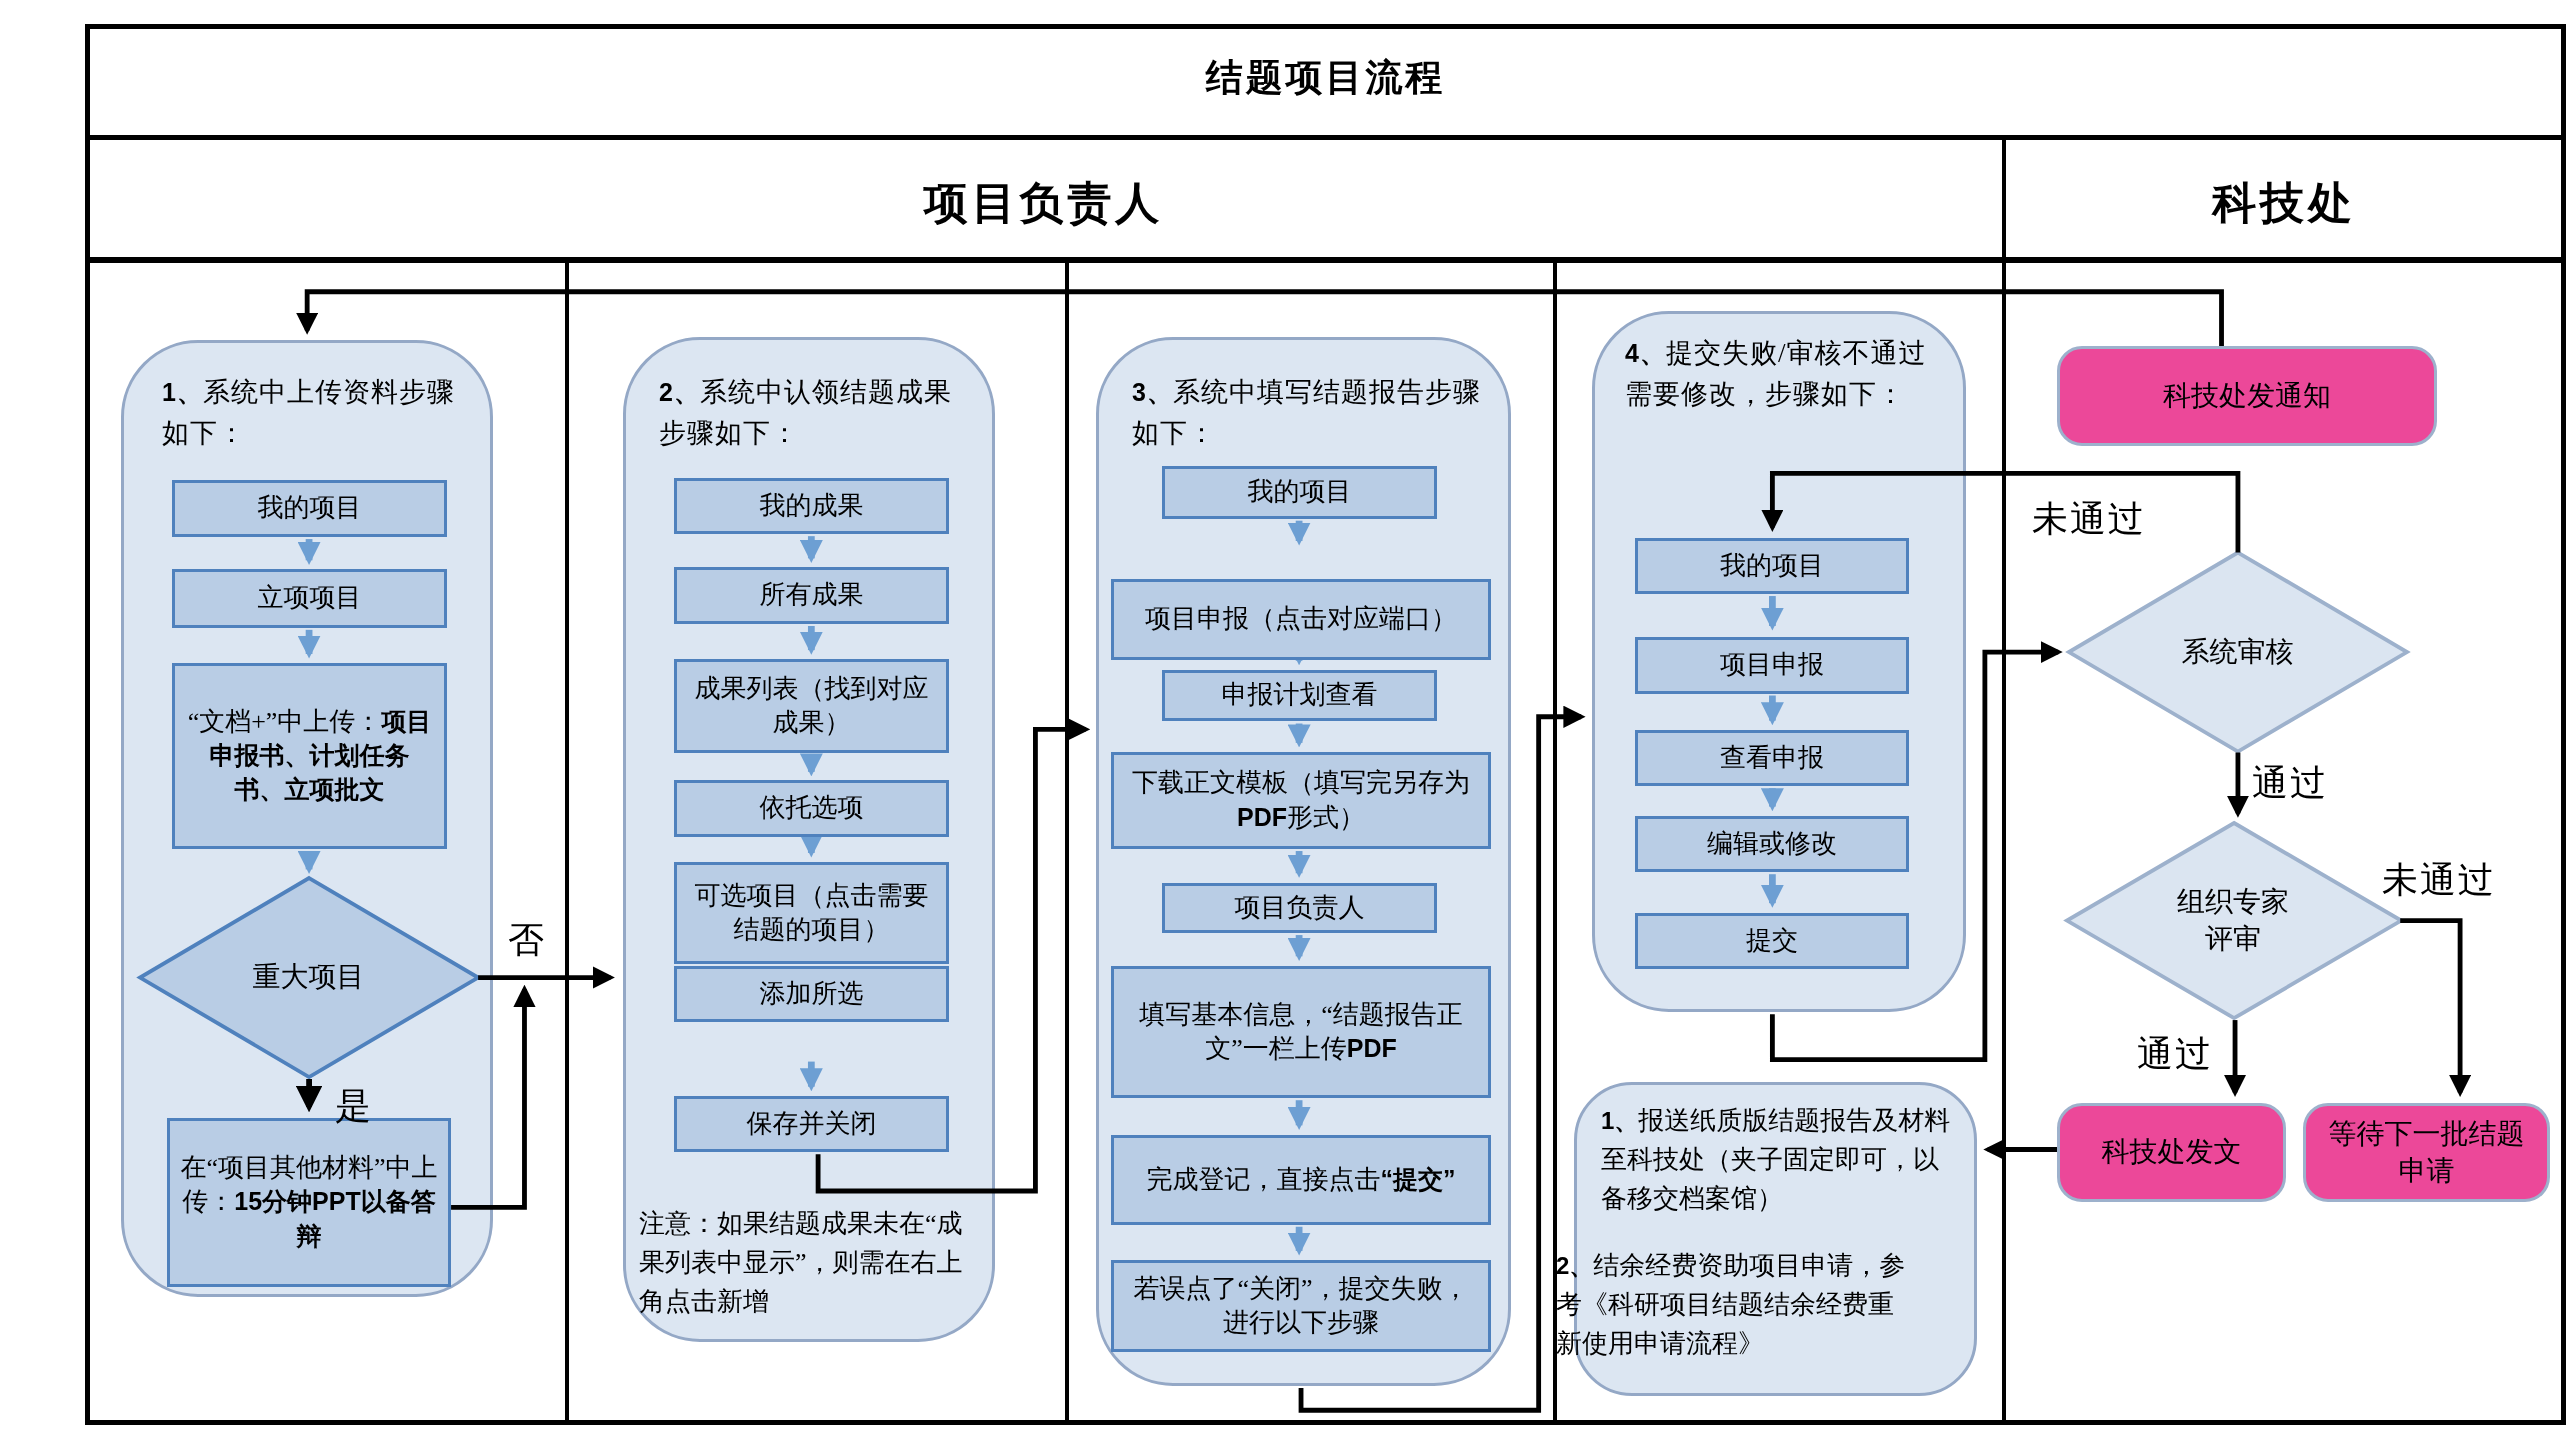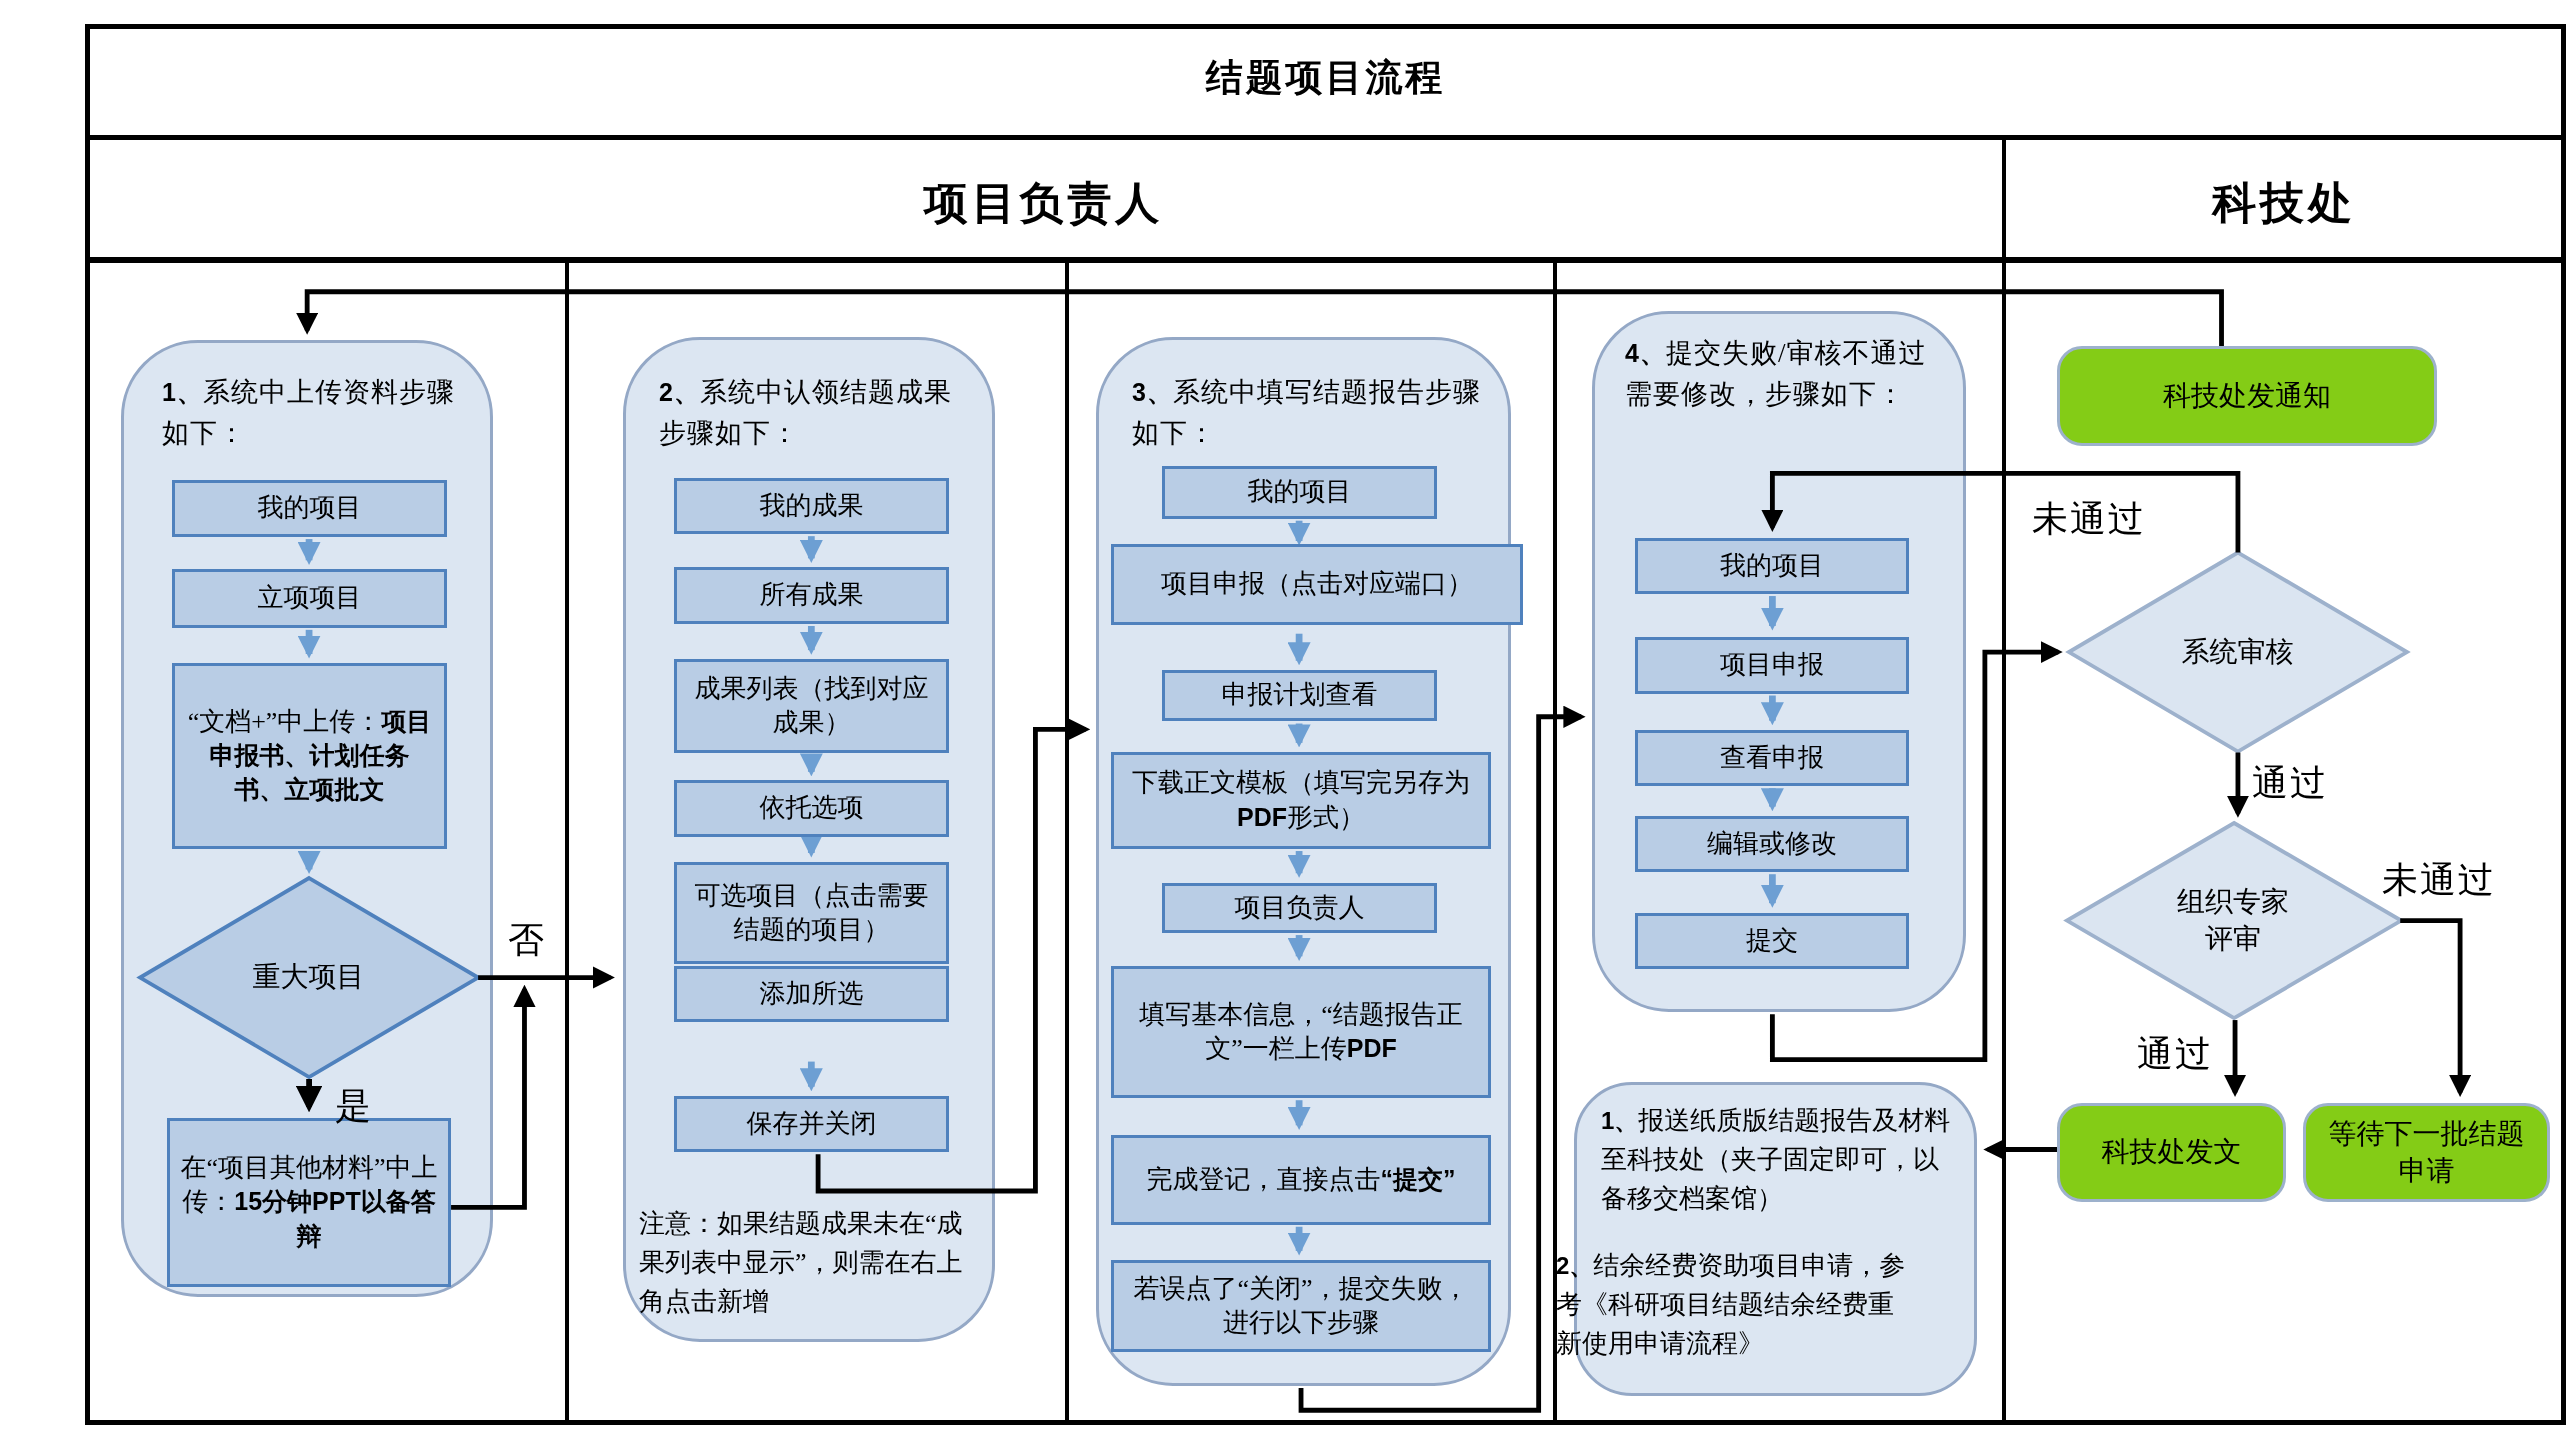--- a/index.html
+++ b/index.html
@@ -15,21 +15,21 @@
   .lane-label{font-size:44px;font-weight:bold;text-align:center;letter-spacing:3.9px;}
   
   .grp{background:#dce6f2;border:3.9px solid #94a8c6;border-radius:77px;}
   .gtitle{font-size:27px;line-height:1.5;letter-spacing:1px;}
   .gtitle b{font-family:"Liberation Sans","DejaVu Sans",sans-serif;font-size:25px;}
   
   .sb{background:#b9cde5;border:3.9px solid #4f81bd;display:flex;align-items:center;justify-content:center;
       text-align:center;font-size:26px;line-height:1.32;padding:3.9px 9.7px;}
   .sb b{font-family:"Liberation Sans","DejaVu Sans",sans-serif;font-size:25px;}
   
-  .ob{background:#84cc16;border:3.9px solid #9db1cc;border-radius:25px;display:flex;align-items:center;
+  .ob{background:#ec4899;border:3.9px solid #9db1cc;border-radius:25px;display:flex;align-items:center;
       justify-content:center;text-align:center;font-size:28px;line-height:1.3;padding:3.9px 9.7px;}
   
   .dtext{display:flex;align-items:center;justify-content:center;text-align:center;font-size:28px;line-height:1.3;}
   
   .lbl{font-size:36px;letter-spacing:1.9px;white-space:nowrap;}
   
   .notetext{font-size:26px;line-height:1.5;}
   .notetext b{font-family:"Liberation Sans","DejaVu Sans",sans-serif;font-size:24px;}
   svg{position:absolute;left:0;top:0;}
 </style>
@@ -154,21 +154,21 @@
       <span>添加所选</span>
     </div>
   <div class="abs sb" style="left:674px;top:1096px;width:275px;height:56px;">
       <span>保存并关闭</span>
     </div>
   <div class="abs notetext" style="left:639px;top:1204px;width:344px;">注意：如果结题成果未在“成果列表中显示”，则需在右上角点击新增</div>
 
   <div class="abs sb" style="left:1162px;top:466px;width:275px;height:53px;">
       <span>我的项目</span>
     </div>
-  <div class="abs sb" style="left:1111px;top:544px;width:412px;height:81px;">
+  <div class="abs sb" style="left:1111px;top:579px;width:380px;height:81px;">
       <span>项目申报（点击对应端口）</span>
     </div>
   <div class="abs sb" style="left:1162px;top:670px;width:275px;height:51px;">
       <span>申报计划查看</span>
     </div>
   <div class="abs sb" style="left:1111px;top:752px;width:380px;height:97px;">
     <span><span>下载正文模板（填写完另存为</span><b>PDF</b><span>形式）</span></span>
   </div>
   <div class="abs sb" style="left:1162px;top:883px;width:275px;height:50px;">
       <span>项目负责人</span>

